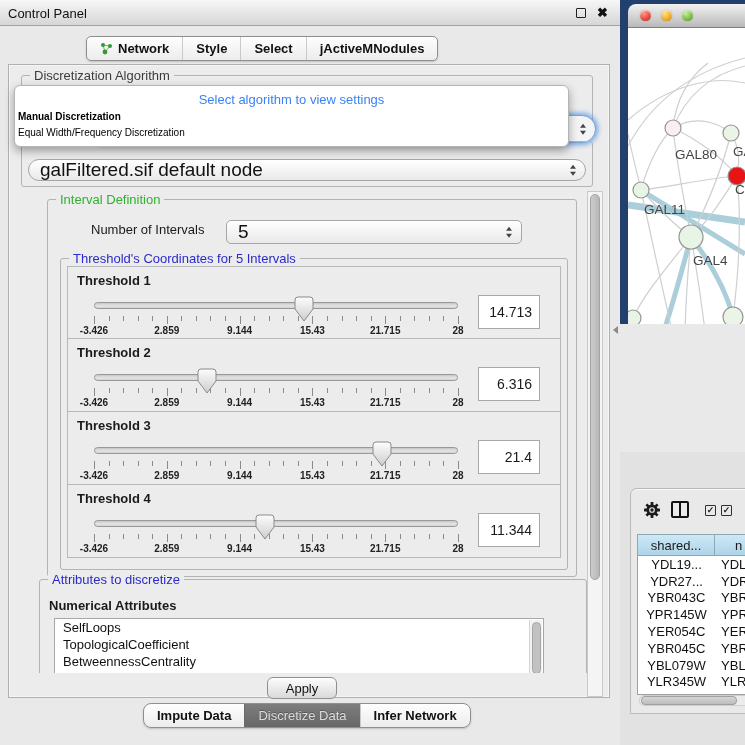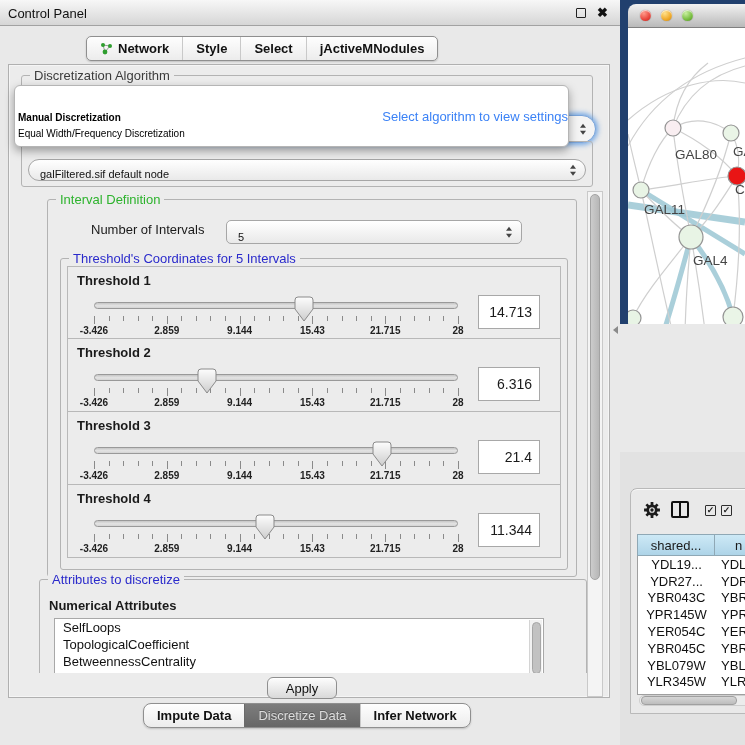--- a/index.html
+++ b/index.html
@@ -28,32 +28,32 @@
     background:#ececec; border:1px solid #b0b0b0; box-shadow:inset 0 0 0 1px #f5f5f5; }
 
   .group { position:absolute; border:1px solid #b3b3b3; border-radius:3px; }
   .legend { position:absolute; top:-8px; left:8px; background:#ececec; padding:0 4px; font-size:13px; color:#3c3c3c; white-space:nowrap; }
   .legend.green { color:#2db32d; }
   .legend.blue { color:#2a2acb; }
   .bold { font-weight:bold; }
 
   #algo-group { left:12px; top:10px; width:572px; height:60px; }
   .combo { position:absolute; border:1px solid #a6a6a6; border-radius:5px;
-    background:linear-gradient(#ffffff,#e9e9e9); font-size:11px; display:flex; align-items:flex-end;
+    background:linear-gradient(#ffffff,#e9e9e9); font-size:19px; display:flex; align-items:center;
     padding:0 22px 0 11px; color:#111; }
   .combo.pill { border-radius:12px; }
   .combo.focused { border:1px solid #7aa4d9; box-shadow:0 0 5px 2px rgba(96,156,227,.85); background:#f4f4f4; }
   #algo-combo { left:16px; top:39px; width:558px; height:28px; border-radius:14px; }
   .stepper { position:absolute; right:9px; top:50%; transform:translateY(-50%); display:flex; flex-direction:column; align-items:center; }
   .stepper .up { width:0; height:0; border-left:3.5px solid transparent; border-right:3.5px solid transparent; border-bottom:4.5px solid #444; margin-bottom:2.5px; }
   .stepper .dn { width:0; height:0; border-left:3.5px solid transparent; border-right:3.5px solid transparent; border-top:4.5px solid #444; }
 
   .popup { position:absolute; left:5px; top:20px; width:555px; height:62px; background:#fff;
     border:1px solid #b5b5b5; border-radius:6px; box-shadow:0 4px 10px rgba(0,0,0,.35); z-index:50; overflow:hidden; }
-  .popup-header { text-align:right; color:#3b82f6; font-size:13px; padding-top:23px; height:22px; }
+  .popup-header { text-align:center; color:#3b82f6; font-size:13px; padding-top:6px; height:22px; }
   .popup-item { font-size:10px; color:#000; padding:1px 3px; height:16px; line-height:15px; }
 
   #tabledata-group { left:12px; top:76px; width:572px; height:46px; }
   #tabledata-combo { left:6px; top:17px; width:558px; height:22px; }
 
   .viewport { position:absolute; left:12px; top:126px; width:566px; height:482px; overflow:hidden; }
 
   #interval-group { left:26px; top:8px; width:530px; height:378px; }
   .noi-label { position:absolute; left:43px; top:22px; font-size:13px; }
   #noi-combo { left:178px; top:20px; width:296px; height:24px; }

